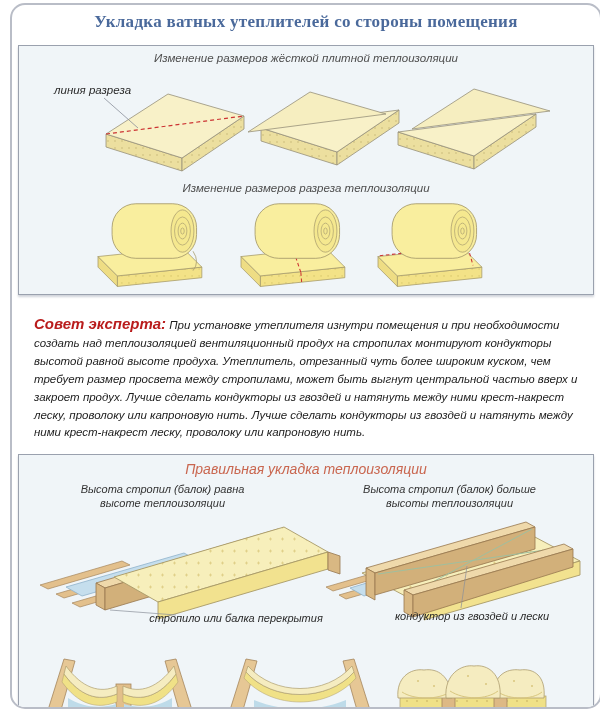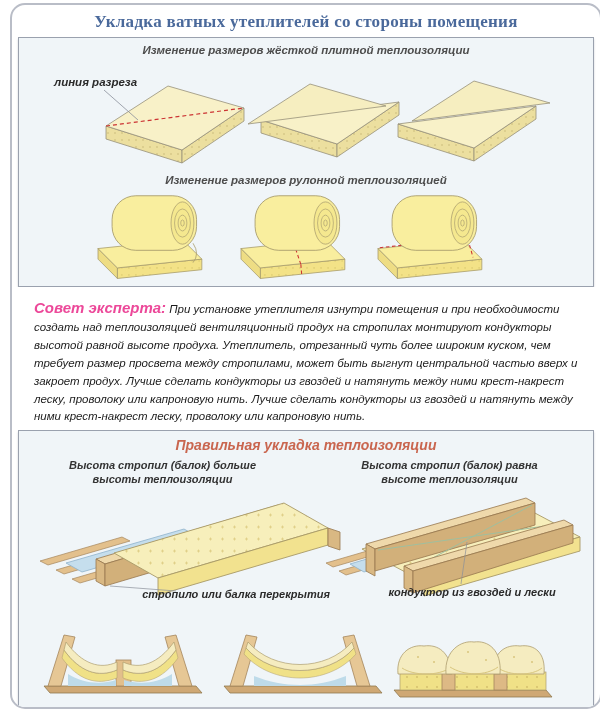--- a/index.html
+++ b/index.html
@@ -1,24 +1,24 @@
 <!DOCTYPE html>
 <html><head>
 <meta charset="utf-8">
 <style>
   html,body{margin:0;padding:0;background:#fff;}
   body{width:600px;height:714px;position:relative;font-family:"Liberation Sans",sans-serif;}
   .frame{position:absolute;left:10px;top:3px;width:588px;height:702px;border:2px solid #b9bdc7;border-radius:15px;background:#fff;padding:0;overflow:hidden;}
   .page-title{text-align:center;font-family:"Liberation Serif",serif;font-weight:bold;font-size:17px;color:#4a699b;padding:7px 0 5px 0;letter-spacing:.3px;}
-  .panel{margin:0 6px;border:1px solid #9aa1ae;box-shadow:0 2px 2px rgba(120,130,150,.35);background:#f0f5f8;font-weight:bold;}
+  .panel{margin:8px 6px;border:1px solid #9aa1ae;box-shadow:0 2px 2px rgba(120,130,150,.35);background:#f0f5f8;}
   .subtitle{text-align:center;font-style:italic;font-size:11.5px;color:#4d4d4d;padding-top:6px;}
   .rowsvg{display:block;margin:0 auto;}
   .expert{background:#fff;padding:9px 22px 4px 22px;}
   .expert p{margin:0;font-style:italic;font-size:11.5px;line-height:1.55;color:#1c1c1c;}
-  .expert .lead{font-weight:bold;font-size:15px;font-style:italic;color:#ec4899;}
+  .expert .lead{font-weight:bold;font-size:15px;font-style:italic;color:#b91c1c;}
   .salmon{text-align:center;font-style:italic;font-size:14px;color:#c9664f;padding-top:6px;}
   .captions{display:flex;justify-content:space-around;margin-top:6px;}
   .caption{font-style:italic;font-size:11px;color:#333;text-align:center;white-space:pre-line;line-height:1.25;width:45%;}
   svg text{font-family:"Liberation Sans",sans-serif;}
 </style>
 </head>
 <body>
 
 <div class="frame">
 
@@ -52,21 +52,21 @@
       </g>
 
       <g transform="translate(372,16)">
         <polygon points="0,52 76,76 76,89 0,65" fill="url(#spkA)" stroke="#97917a" stroke-width="0.8"></polygon>
         <polygon points="76,76 138,34 138,47 76,89" fill="url(#spkA)" stroke="#97917a" stroke-width="0.8"></polygon>
         <polygon points="0,52 138,34 76,76" fill="#f8f1c8" stroke="#97917a" stroke-width="0.8"></polygon>
         <polygon points="14,49 76,9 152,31" fill="#f6eec0" stroke="#97917a" stroke-width="0.8"></polygon>
       </g>
     </svg>
 
-    <div class="subtitle" style="padding-top:0;">Изменение размеров рулонной теплоизоляцией</div>
+    <div class="subtitle" style="padding-top:0;">Изменение размеров разреза теплоизоляции</div>
 
     <svg class="rowsvg" width="560" height="96" viewBox="0 0 560 96">
       <defs>
         <pattern id="spkB" patternUnits="userSpaceOnUse" width="8" height="8">
           <rect width="8" height="8" fill="#f3e287"></rect>
             <circle cx="3" cy="4" r="0.8" fill="#d5c368"></circle>
         </pattern>
       </defs>
 
       <g transform="translate(72,8) scale(0.88)">
@@ -110,24 +110,24 @@
   </div>
 
   <div class="expert">
     <p><span class="lead">Совет эксперта:</span><span> При установке утеплителя изнутри помещения и при необходимости создать над теплоизоляцией вентиляционный продух на стропилах монтируют кондукторы высотой равной высоте продуха. Утеплитель, отрезанный чуть более широким куском, чем требует размер просвета между стропилами, может быть выгнут центральной частью вверх и закроет продух. Лучше сделать кондукторы из гвоздей и натянуть между ними крест-накрест леску, проволоку или капроновую нить. Лучше сделать кондукторы из гвоздей и натянуть между ними крест-накрест леску, проволоку или капроновую нить.</span></p>
   </div>
 
   <div class="panel" style="height:284px;">
     <div class="salmon">Правильная укладка теплоизоляции</div>
 
     <div class="captions">
+      <div class="caption">Высота стропил (балок) равна
+высоте теплоизоляции</div>
       <div class="caption">Высота стропил (балок) больше
 высоты теплоизоляции</div>
-      <div class="caption">Высота стропил (балок) равна
-высоте теплоизоляции</div>
     </div>
 
     <svg class="rowsvg" width="560" height="115" viewBox="0 0 560 115">
       <defs>
         <pattern id="spkC" patternUnits="userSpaceOnUse" width="12" height="12">
           <rect width="12" height="12" fill="#f7efbb"></rect>
           <path d="M3,4 h3 M4.5,2.5 v3" stroke="#ddcb82" stroke-width="0.8"></path>
         </pattern>
       </defs>
 

